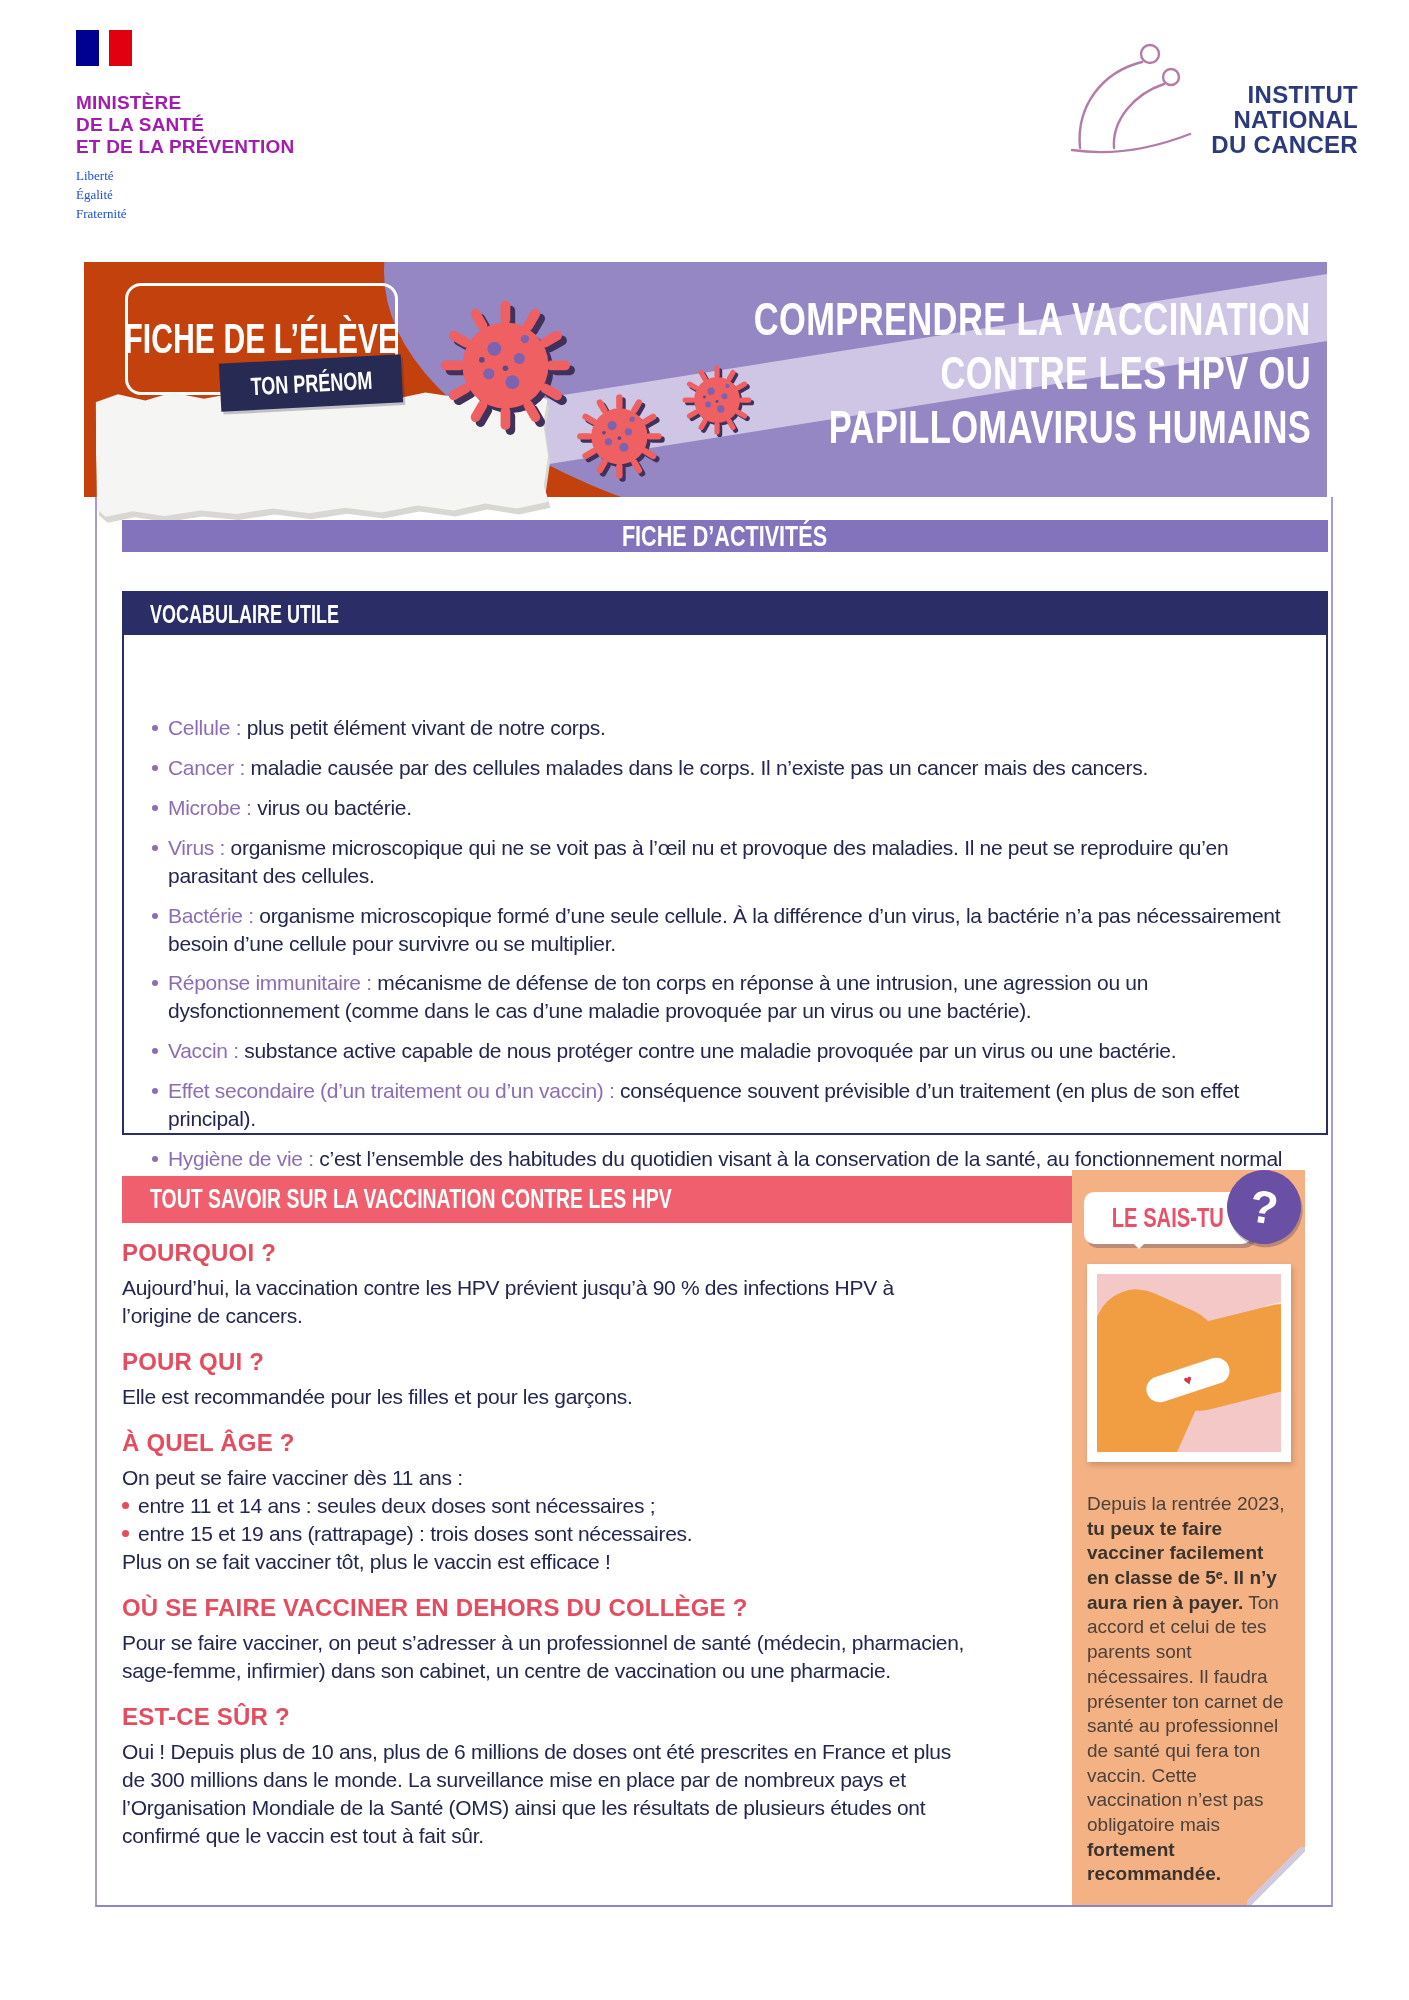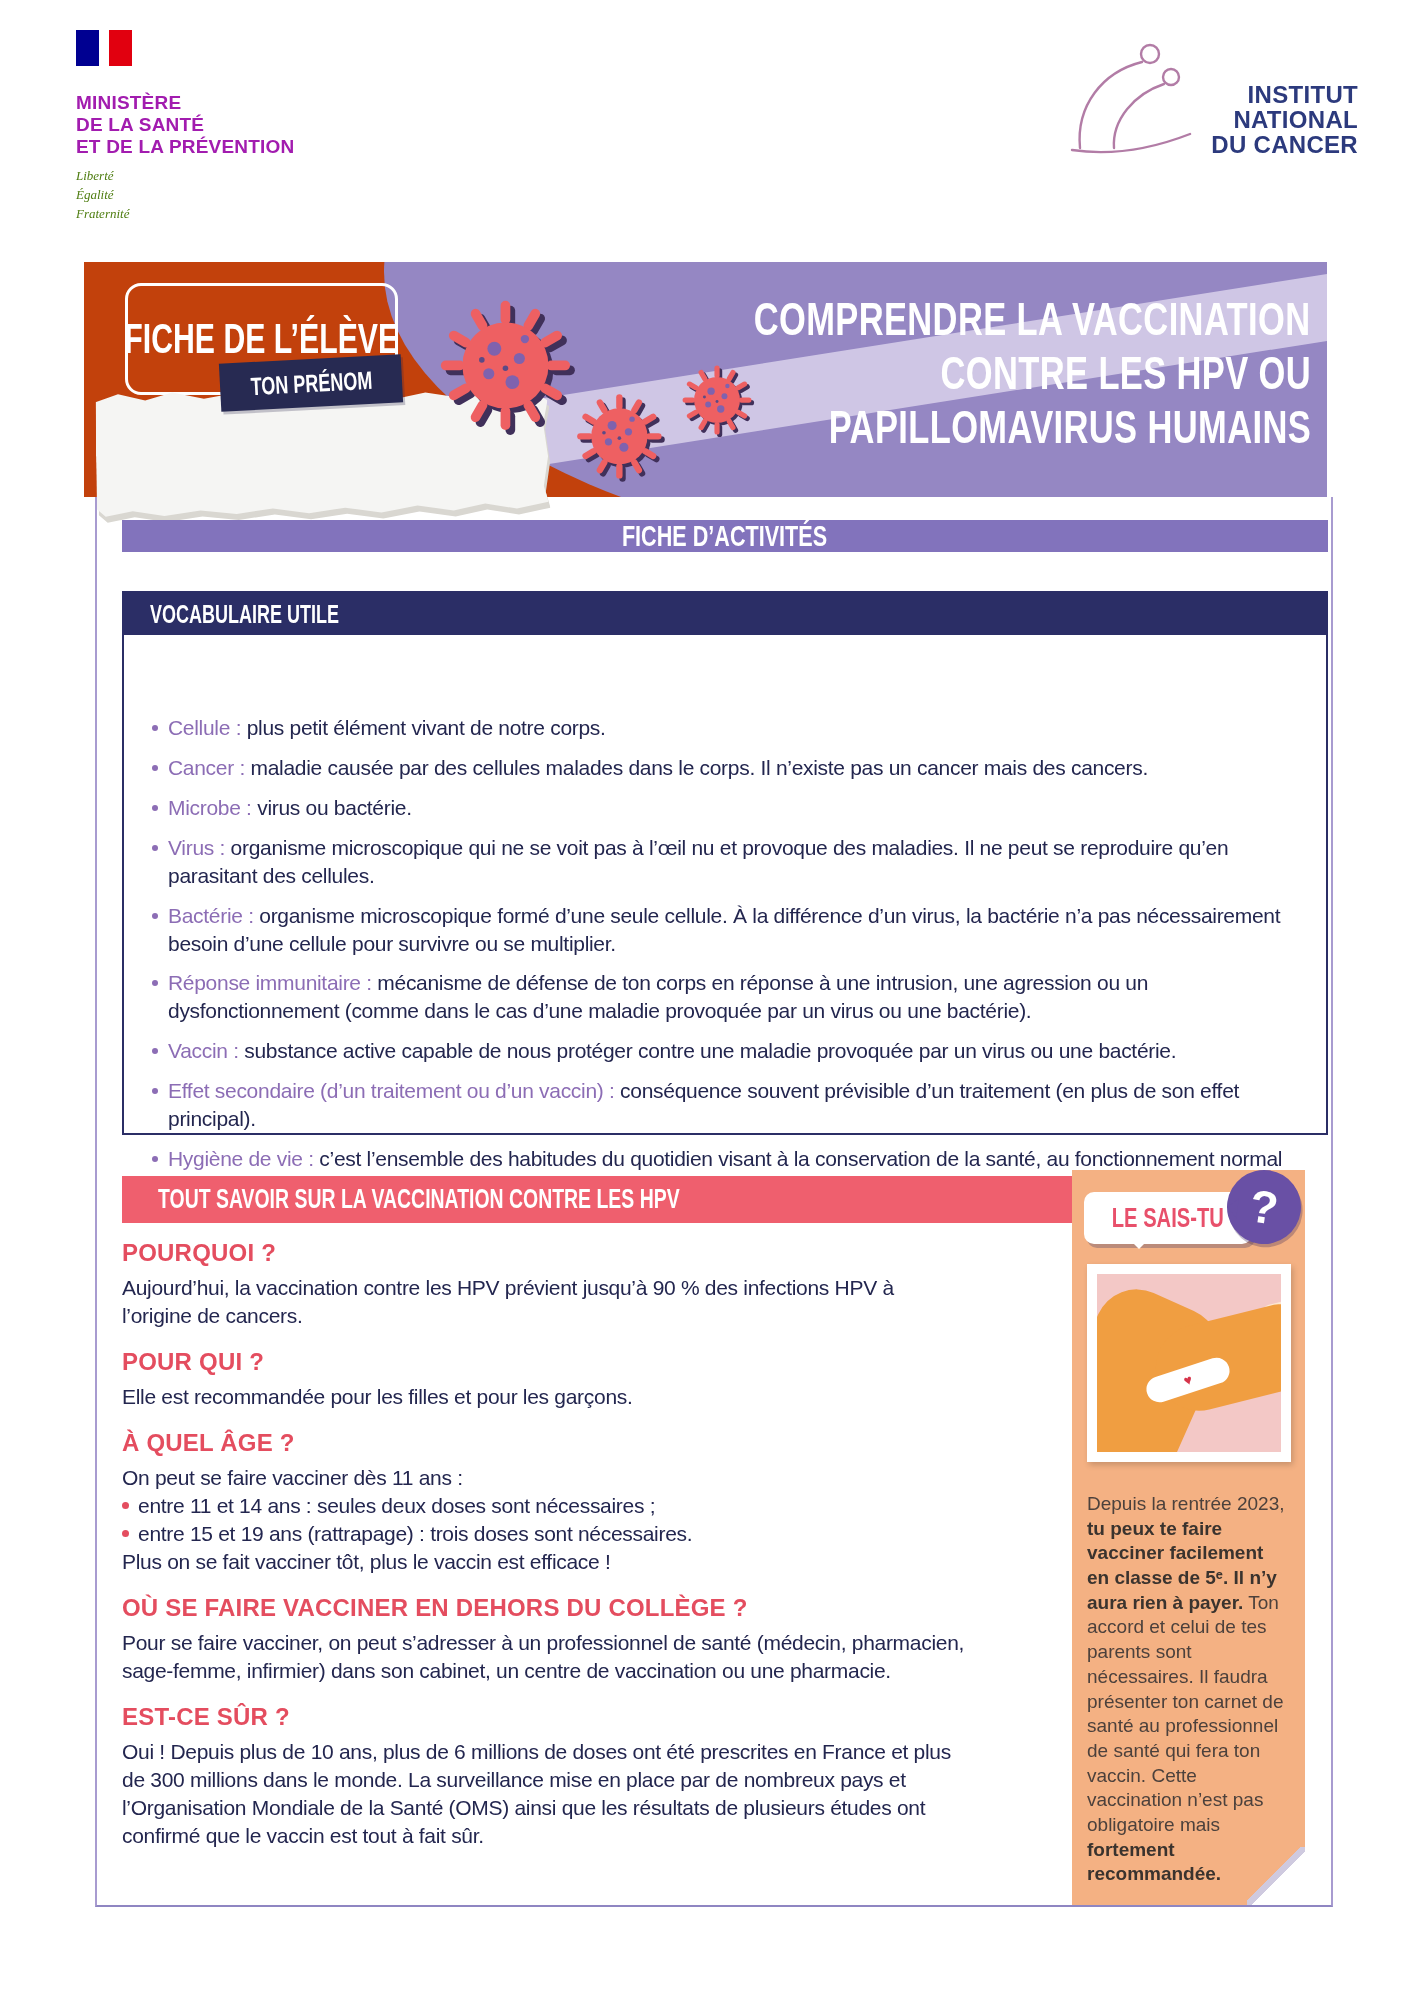--- a/index.html
+++ b/index.html
@@ -7,21 +7,21 @@
         font-family:"Liberation Sans",sans-serif;}
   .abs{position:absolute;}
 
   
   .gov{left:76px;top:30px;}
   .flag{display:flex;width:56px;height:36px;}
   .flag-blue{width:23px;background:#000091;}
   .flag-white{width:10px;background:#fff;}
   .flag-red{width:23px;background:#e1000f;}
   .gov-name{margin-top:26px;font-weight:bold;font-size:19px;line-height:1.16;color:#a21caf;letter-spacing:.2px;}
-  .motto{margin-top:9px;font-family:"Liberation Serif",serif;font-style:italic;font-size:13px;color:#4d7c0f;line-height:1.45;}
+  .motto{margin-top:9px;font-family:"Liberation Serif",serif;font-size:13px;color:#1d4ed8;line-height:1.45;}
   .inca{left:1058px;top:26px;width:300px;height:132px;}
   .inca svg{position:absolute;left:0;top:0;}
   .inca-text{position:absolute;right:0;top:56px;text-align:right;color:#2c3a7d;font-weight:bold;
              font-size:24px;line-height:1.05;letter-spacing:.3px;}
 
   
   .band{left:84px;top:262px;width:1243px;height:235px;background:#c2410c;overflow:hidden;}
   .wave-a{position:absolute;left:300px;top:-290px;width:1400px;height:600px;border-radius:50%;background:#9587c3;}
   .wave-b{position:absolute;left:330px;top:66px;width:1150px;height:66px;border-radius:40px;
           background:#d2c9e7;transform:rotate(-9deg);opacity:.95;}
@@ -55,21 +55,21 @@
   .vocab-head{height:42px;background:#2b2e66;color:#fff;display:flex;align-items:center;
               padding-left:26px;font-weight:bold;font-size:25px;text-align:right;}
   .vocab-list{padding:36px 28px 0 28px;margin-top:43px;}
   .vitem{display:flex;margin-bottom:12px;font-size:21px;line-height:1.33;letter-spacing:-.3px;}
   .dot{flex:0 0 6px;width:6px;height:6px;border-radius:50%;background:#8c6db5;margin:11px 10px 0 0;}
   .term{color:#8c6db5;}
   .def{color:#23264f;}
 
   
   .hpv-banner{left:122px;top:1176px;width:950px;height:47px;background:#ef5f6e;color:#fff;
-              display:flex;align-items:center;padding-left:36px;font-weight:bold;font-size:27px;box-sizing:border-box;}
+              display:flex;align-items:center;padding-left:28px;font-weight:bold;font-size:27px;box-sizing:border-box;}
   .main-col{left:122px;top:1238px;width:846px;color:#23264f;}
   .sec{margin-bottom:17px;}
   .sec h3{margin:0 0 6px 0;color:#e44d5f;font-size:24px;line-height:30px;letter-spacing:.2px;}
   .sec p{margin:0;font-size:21px;line-height:28px;letter-spacing:-.3px;}
   .brow{display:flex;font-size:21px;line-height:28px;letter-spacing:-.3px;}
   .rdot{flex:0 0 7px;width:7px;height:7px;border-radius:50%;background:#e44d5f;margin:10px 9px 0 0;}
 
   
   .sidebar{left:1072px;top:1170px;width:233px;height:735px;background:#f4b183;}
   .fold{position:absolute;right:0;bottom:0;width:58px;height:58px;

